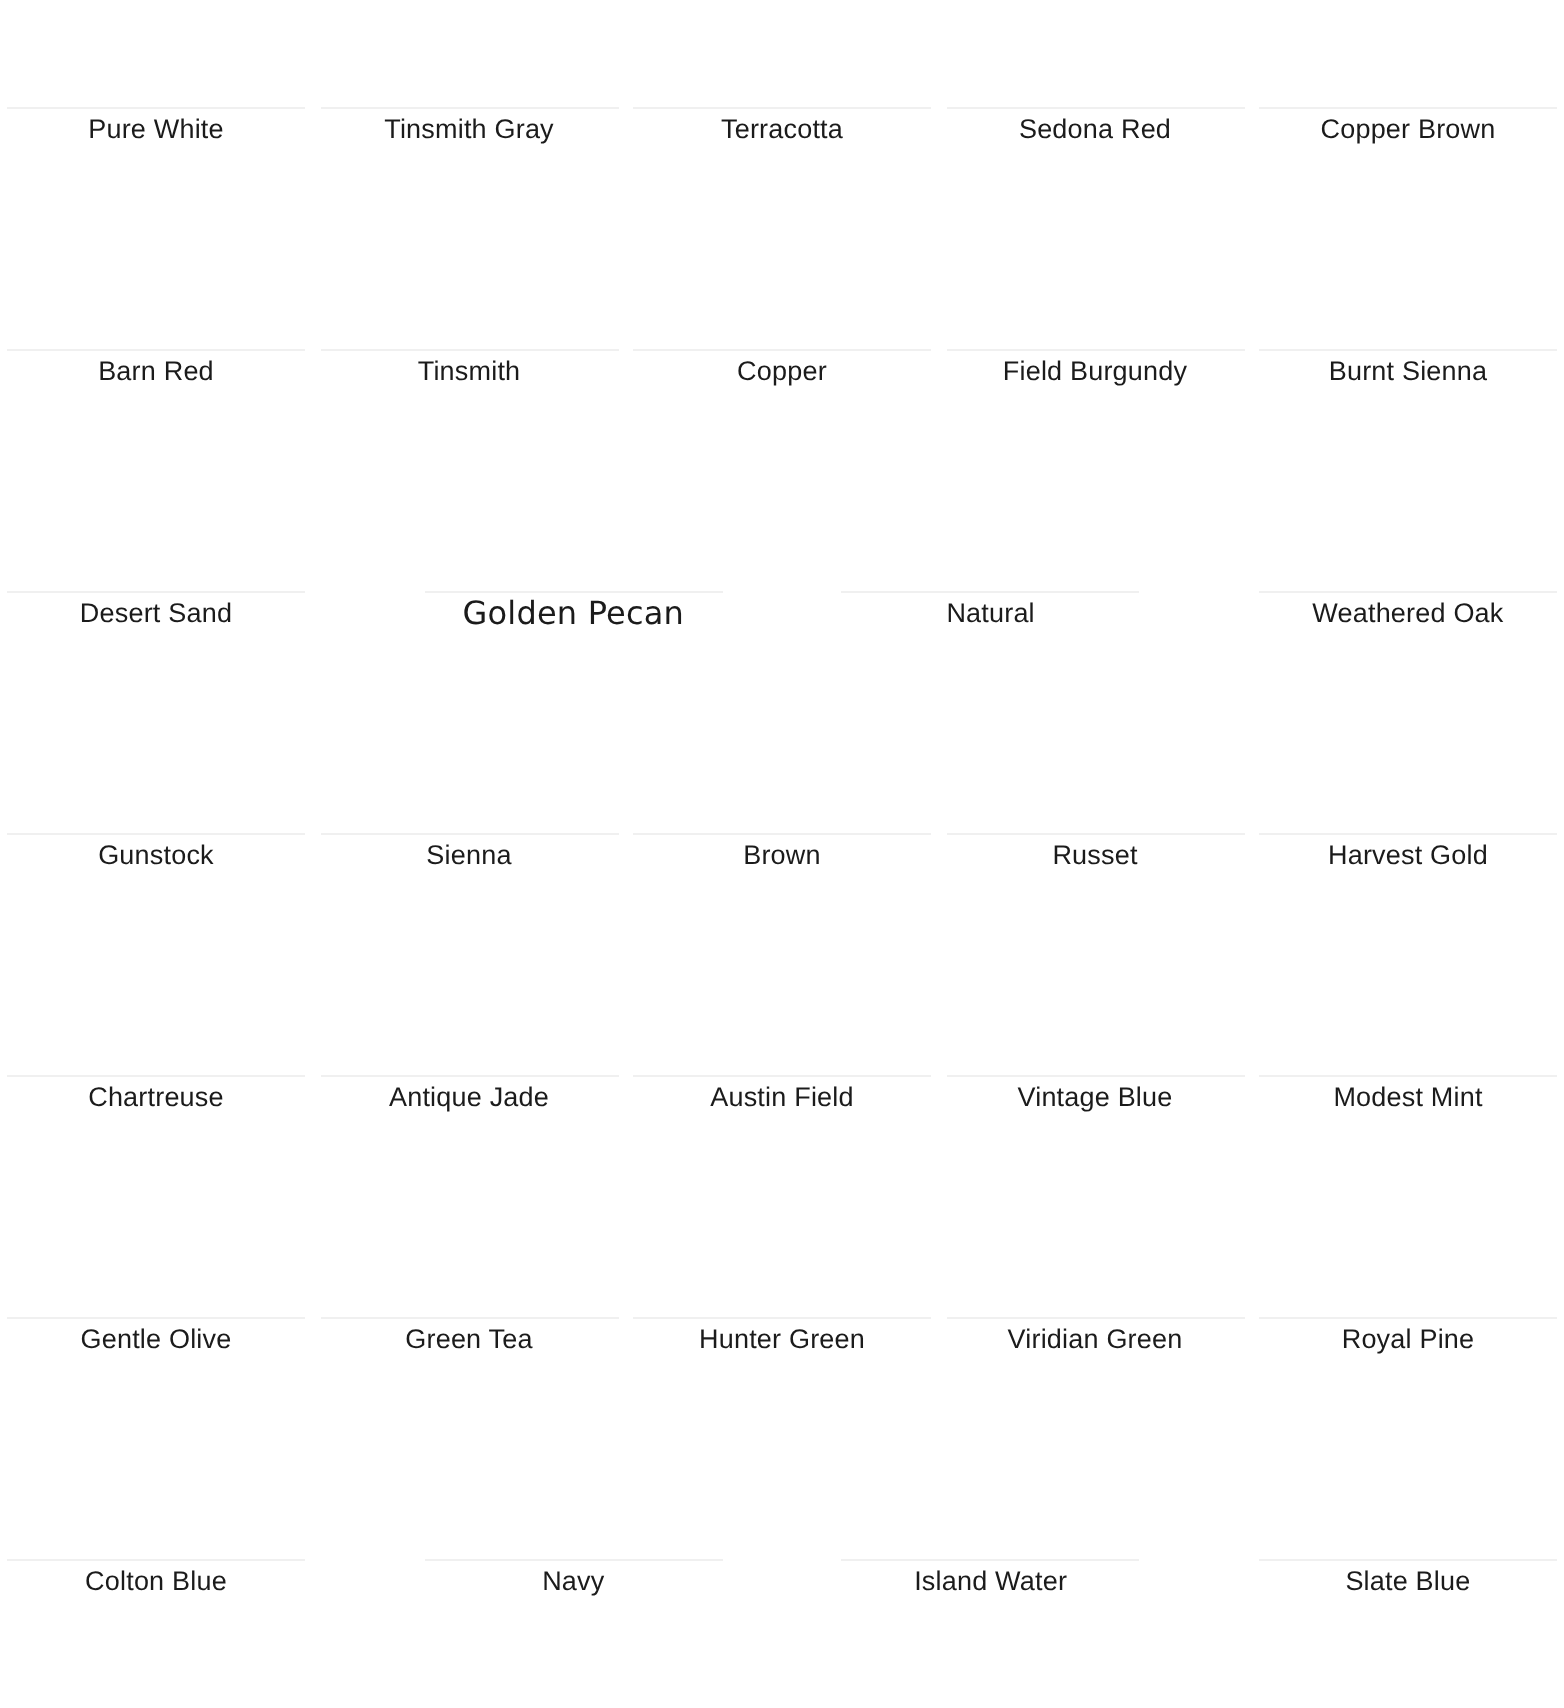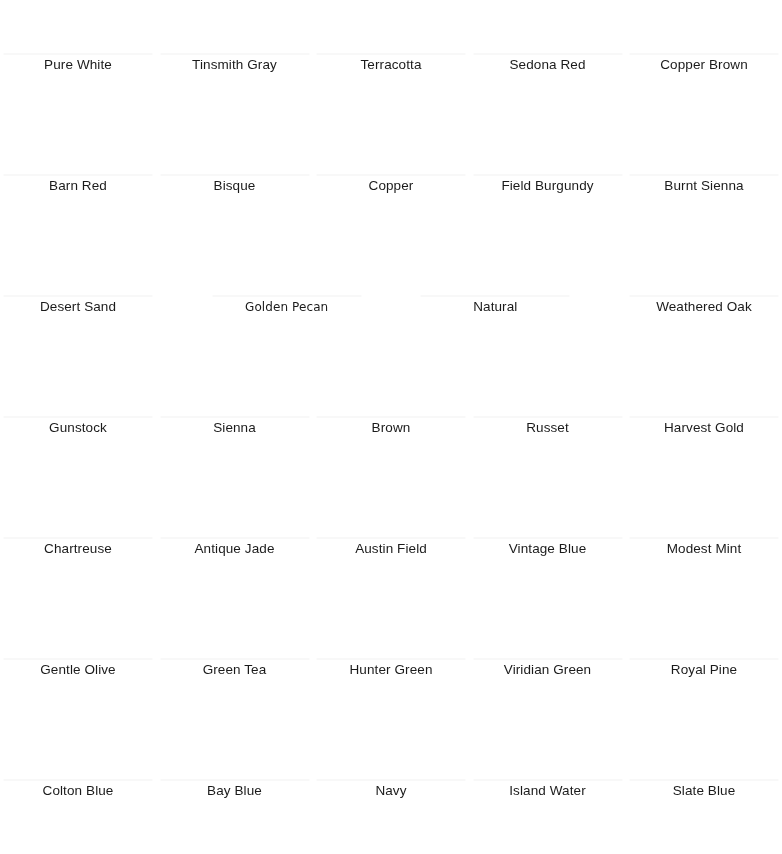--- a/index.html
+++ b/index.html
@@ -150,21 +150,21 @@
   .swatch-label {
     height: 22px;
     line-height: 22px;
     font-size: 13.5px;
     color: #1b1b1b;
     text-align: center;
     white-space: nowrap;
     letter-spacing: 0.1px;
   }
   .swatch-label.alt-font {
-    font-size: 12px;
+    font-size: 16px;
     font-family: "DejaVu Sans", sans-serif;
   }
 </style>
 </head>
 <body>
 
 <div id="chart">
     <div class="swatch-row">
       <div class="swatch-cell">
         <div class="swatch-panel">
@@ -250,21 +250,21 @@
         <div class="swatch-panel">
           <div class="half oak heavy" style="background: rgb(171, 116, 121);">
             <div class="grain"></div>
             <div class="grain2"></div>
           </div>
           <div class="half pine" style="background: rgb(108, 64, 57);">
             <div class="grain"></div>
             <div class="grain2"></div>
           </div>
         </div>
-        <div class="swatch-label">Bisque</div>
+        <div class="swatch-label">Tinsmith</div>
       </div>
       <div class="swatch-cell">
         <div class="swatch-panel">
           <div class="half oak heavy" style="background: rgb(225, 112, 92);">
             <div class="grain"></div>
             <div class="grain2"></div>
           </div>
           <div class="half pine" style="background: rgb(224, 79, 55);">
             <div class="grain"></div>
             <div class="grain2"></div>
@@ -563,33 +563,20 @@
           </div>
           <div class="half pine" style="background: rgb(108, 195, 214);">
             <div class="grain"></div>
             <div class="grain2"></div>
           </div>
         </div>
         <div class="swatch-label">Colton Blue</div>
       </div>
       <div class="swatch-cell">
         <div class="swatch-panel">
-          <div class="half oak heavy" style="background: rgb(98, 143, 153);">
-            <div class="grain"></div>
-            <div class="grain2"></div>
-          </div>
-          <div class="half pine" style="background: rgb(47, 113, 117);">
-            <div class="grain"></div>
-            <div class="grain2"></div>
-          </div>
-        </div>
-        <div class="swatch-label">Bay Blue</div>
-      </div>
-      <div class="swatch-cell">
-        <div class="swatch-panel">
           <div class="half oak heavy" style="background: rgb(90, 101, 114);">
             <div class="grain"></div>
             <div class="grain2"></div>
           </div>
           <div class="half pine" style="background: rgb(38, 50, 63);">
             <div class="grain"></div>
             <div class="grain2"></div>
           </div>
         </div>
         <div class="swatch-label">Navy</div>

